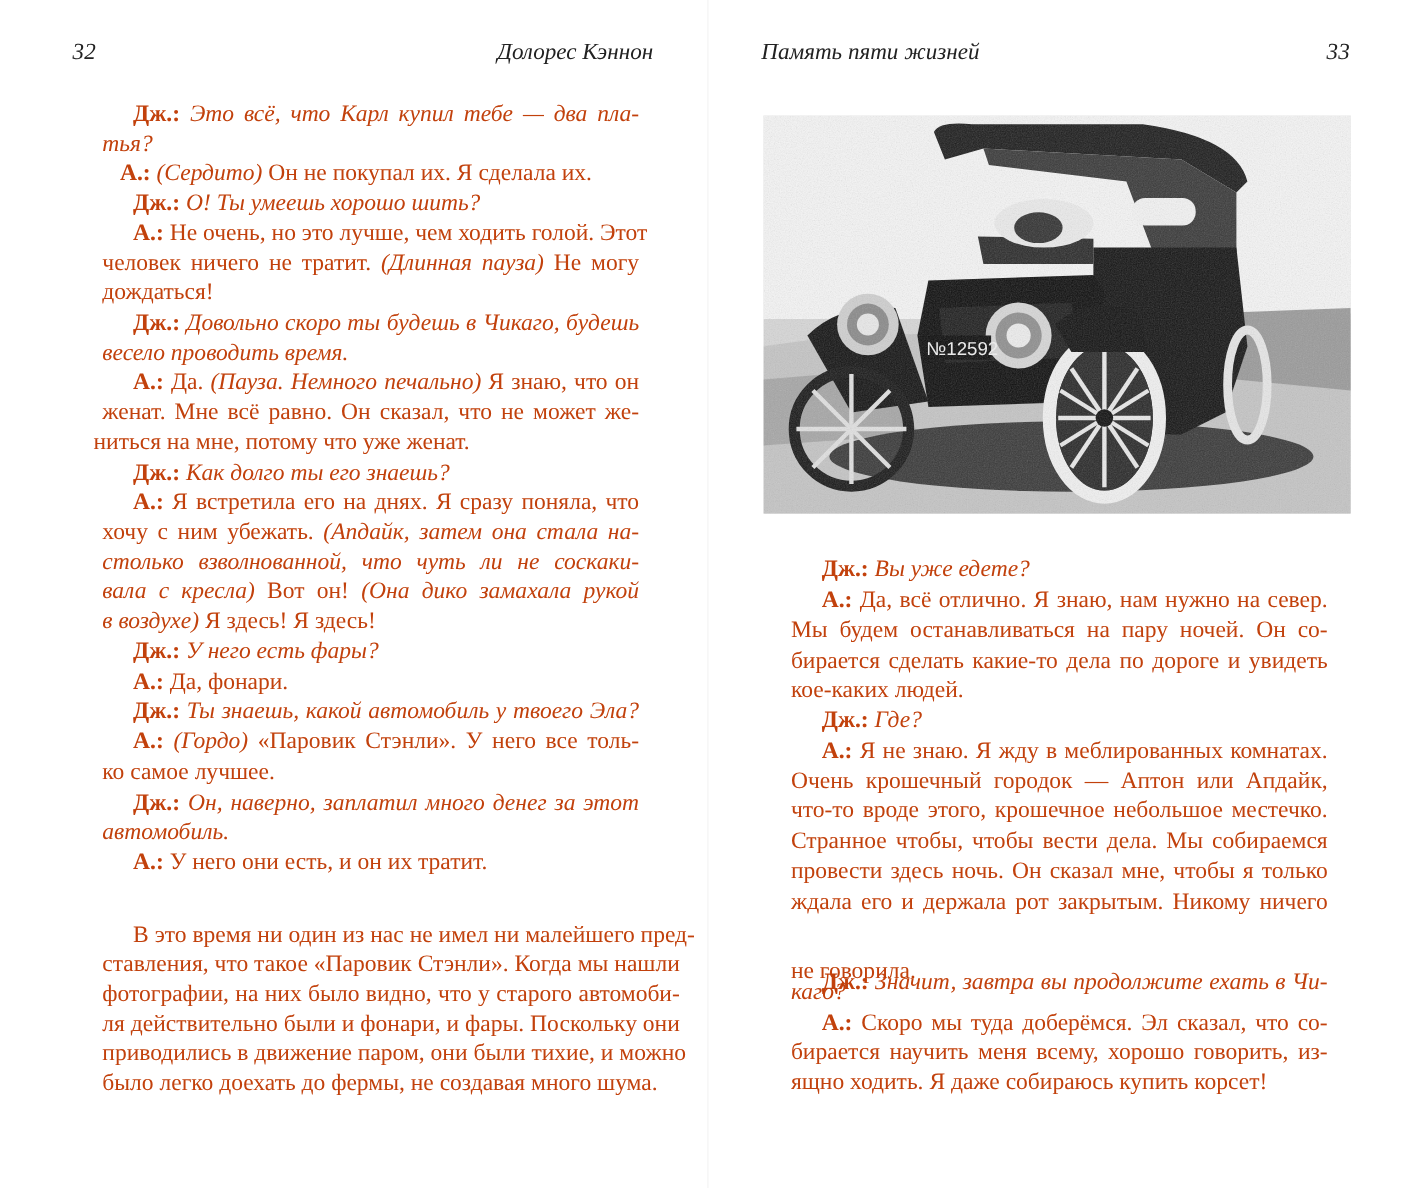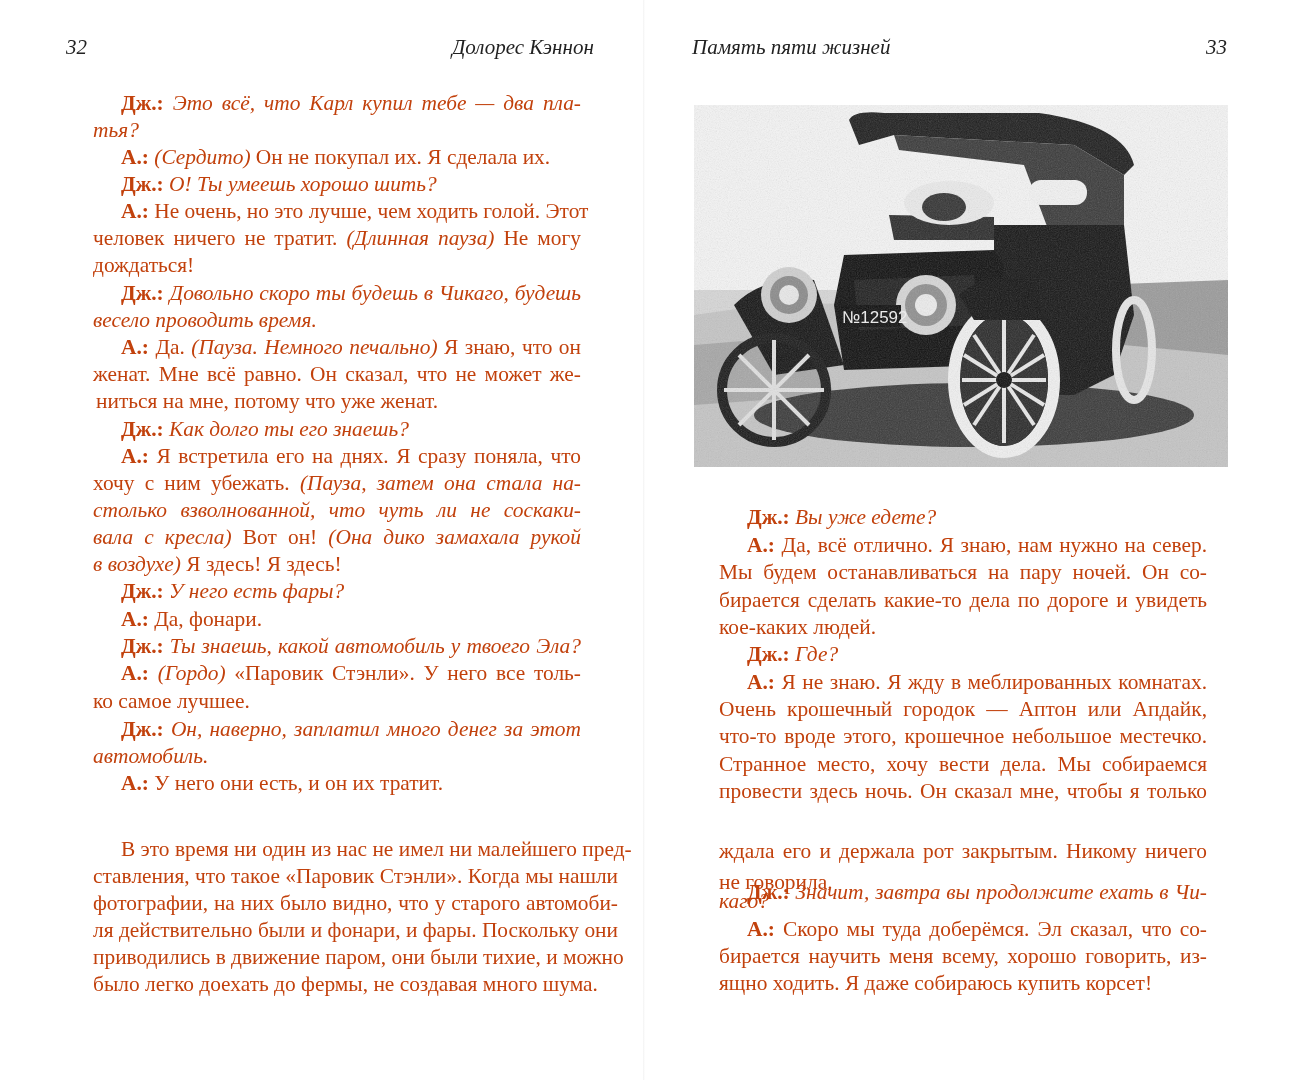--- a/index.html
+++ b/index.html
@@ -17,33 +17,33 @@
 </style>
 </head>
 <body>
 
 <div class="page left">
   <div class="hdr" style="left:66px;font-style:italic;">32</div>
   <div class="hdr" style="left:452px;">Долорес Кэннон</div>
   <div id="left-lines">
       <div class="ln j" style="left: 121px; top: 90px; width: 460px;"><span class="spk">Дж.: </span><span class="it">Это всё, что Карл купил тебе — два пла-</span></div>
       <div class="ln" style="left: 93px; top: 117px;"><span class="it">тья?</span></div>
-      <div class="ln" style="left: 121px; top: 144px;"><span class="spk">А.: </span><span class="it">(Сердито)</span><span> Он не покупал их. Я сделала их.</span></div>
+      <div class="ln" style="left: 109px; top: 144px;"><span class="spk">А.: </span><span class="it">(Сердито)</span><span> Он не покупал их. Я сделала их.</span></div>
       <div class="ln" style="left: 121px; top: 171px;"><span class="spk">Дж.: </span><span class="it">О! Ты умеешь хорошо шить?</span></div>
       <div class="ln j" style="left: 121px; top: 198px; width: 460px;"><span class="spk">А.: </span><span>Не очень, но это лучше, чем ходить голой. Этот</span></div>
       <div class="ln j" style="left: 93px; top: 225px; width: 488px;"><span>человек ничего не тратит. </span><span class="it">(Длинная пауза)</span><span> Не могу</span></div>
       <div class="ln" style="left: 93px; top: 252px;"><span>дождаться!</span></div>
       <div class="ln j" style="left: 121px; top: 280px; width: 460px;"><span class="spk">Дж.: </span><span class="it">Довольно скоро ты будешь в Чикаго, будешь</span></div>
       <div class="ln" style="left: 93px; top: 307px;"><span class="it">весело проводить время.</span></div>
       <div class="ln j" style="left: 121px; top: 334px; width: 460px;"><span class="spk">А.: </span><span>Да. </span><span class="it">(Пауза. Немного печально)</span><span> Я знаю, что он</span></div>
       <div class="ln j" style="left: 93px; top: 361px; width: 488px;"><span>женат. Мне всё равно. Он сказал, что не может же-</span></div>
-      <div class="ln" style="left: 96px; top: 388px;"><span>ниться на мне, потому что уже женат.</span></div>
+      <div class="ln" style="left: 85px; top: 388px;"><span>ниться на мне, потому что уже женат.</span></div>
       <div class="ln" style="left: 121px; top: 416px;"><span class="spk">Дж.: </span><span class="it">Как долго ты его знаешь?</span></div>
       <div class="ln j" style="left: 121px; top: 443px; width: 460px;"><span class="spk">А.: </span><span>Я встретила его на днях. Я сразу поняла, что</span></div>
-      <div class="ln j" style="left: 93px; top: 470px; width: 488px;"><span>хочу с ним убежать. </span><span class="it">(Пауза, затем она стала на-</span></div>
+      <div class="ln j" style="left: 93px; top: 470px; width: 488px;"><span>хочу с ним убежать. </span><span class="it">(Апдайк, затем она стала на-</span></div>
       <div class="ln j" style="left: 93px; top: 497px; width: 488px;"><span class="it">столько взволнованной, что чуть ли не соскаки-</span></div>
       <div class="ln j" style="left: 93px; top: 524px; width: 488px;"><span class="it">вала с кресла)</span><span> Вот он! </span><span class="it">(Она дико замахала рукой</span></div>
       <div class="ln" style="left: 93px; top: 551px;"><span class="it">в воздухе)</span><span> Я здесь! Я здесь!</span></div>
       <div class="ln" style="left: 121px; top: 578px;"><span class="spk">Дж.: </span><span class="it">У него есть фары?</span></div>
       <div class="ln" style="left: 121px; top: 606px;"><span class="spk">А.: </span><span>Да, фонари.</span></div>
       <div class="ln j" style="left: 121px; top: 633px; width: 460px;"><span class="spk">Дж.: </span><span class="it">Ты знаешь, какой автомобиль у твоего Эла?</span></div>
       <div class="ln j" style="left: 121px; top: 660px; width: 460px;"><span class="spk">А.: </span><span class="it">(Гордо)</span><span> «Паровик Стэнли». У него все толь-</span></div>
       <div class="ln" style="left: 93px; top: 688px;"><span>ко самое лучшее.</span></div>
       <div class="ln j" style="left: 121px; top: 716px; width: 460px;"><span class="spk">Дж.: </span><span class="it">Он, наверно, заплатил много денег за этот</span></div>
       <div class="ln" style="left: 93px; top: 743px;"><span class="it">автомобиль.</span></div>
@@ -65,23 +65,23 @@
   <div id="right-lines">
       <div class="ln" style="left: 103px; top: 504px;"><span class="spk">Дж.: </span><span class="it">Вы уже едете?</span></div>
       <div class="ln j" style="left: 103px; top: 532px; width: 460px;"><span class="spk">А.: </span><span>Да, всё отлично. Я знаю, нам нужно на север.</span></div>
       <div class="ln j" style="left: 75px; top: 559px; width: 488px;"><span>Мы будем останавливаться на пару ночей. Он со-</span></div>
       <div class="ln j" style="left: 75px; top: 587px; width: 488px;"><span>бирается сделать какие-то дела по дороге и увидеть</span></div>
       <div class="ln" style="left: 75px; top: 614px;"><span>кое-каких людей.</span></div>
       <div class="ln" style="left: 103px; top: 641px;"><span class="spk">Дж.: </span><span class="it">Где?</span></div>
       <div class="ln j" style="left: 103px; top: 669px; width: 460px;"><span class="spk">А.: </span><span>Я не знаю. Я жду в меблированных комнатах.</span></div>
       <div class="ln j" style="left: 75px; top: 696px; width: 488px;"><span>Очень крошечный городок — Аптон или Апдайк,</span></div>
       <div class="ln j" style="left: 75px; top: 723px; width: 488px;"><span>что-то вроде этого, крошечное небольшое местечко.</span></div>
-      <div class="ln j" style="left: 75px; top: 751px; width: 488px;"><span>Странное место, хочу вести дела. Мы собираемся</span></div>
+      <div class="ln j" style="left: 75px; top: 751px; width: 488px;"><span>Странное чтобы, чтобы вести дела. Мы собираемся</span></div>
       <div class="ln j" style="left: 75px; top: 778px; width: 488px;"><span>провести здесь ночь. Он сказал мне, чтобы я только</span></div>
-      <div class="ln j" style="left: 75px; top: 806px; width: 488px; margin-top: 32px;"><span>ждала его и держала рот закрытым. Никому ничего</span></div>
+      <div class="ln j" style="left: 75px; top: 806px; width: 488px;"><span>ждала его и держала рот закрытым. Никому ничего</span></div>
       <div class="ln" style="left: 75px; top: 833px; margin-top: 36px;"><span>не говорила.</span></div>
       <div class="ln j" style="left: 103px; top: 861px; width: 460px; margin-top: 18px;"><span class="spk">Дж.: </span><span class="it">Значит, завтра вы продолжите ехать в Чи-</span></div>
       <div class="ln" style="left: 75px; top: 888px;"><span class="it">каго?</span></div>
       <div class="ln j" style="left: 103px; top: 916px; width: 460px;"><span class="spk">А.: </span><span>Скоро мы туда доберёмся. Эл сказал, что со-</span></div>
       <div class="ln j" style="left: 75px; top: 943px; width: 488px;"><span>бирается научить меня всему, хорошо говорить, из-</span></div>
       <div class="ln" style="left: 75px; top: 970px;"><span>ящно ходить. Я даже собираюсь купить корсет!</span></div>
     </div>
 </div>
 
 <div class="photo">

